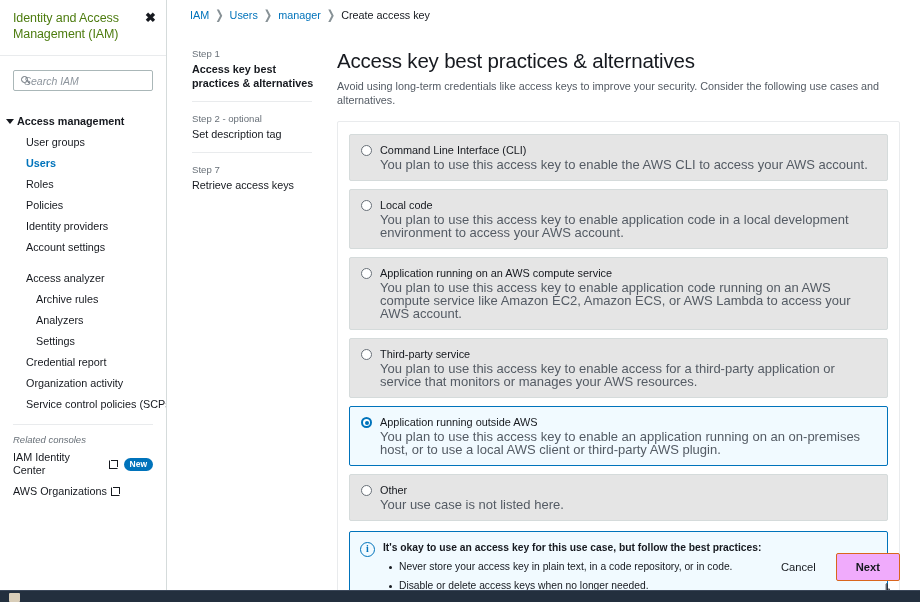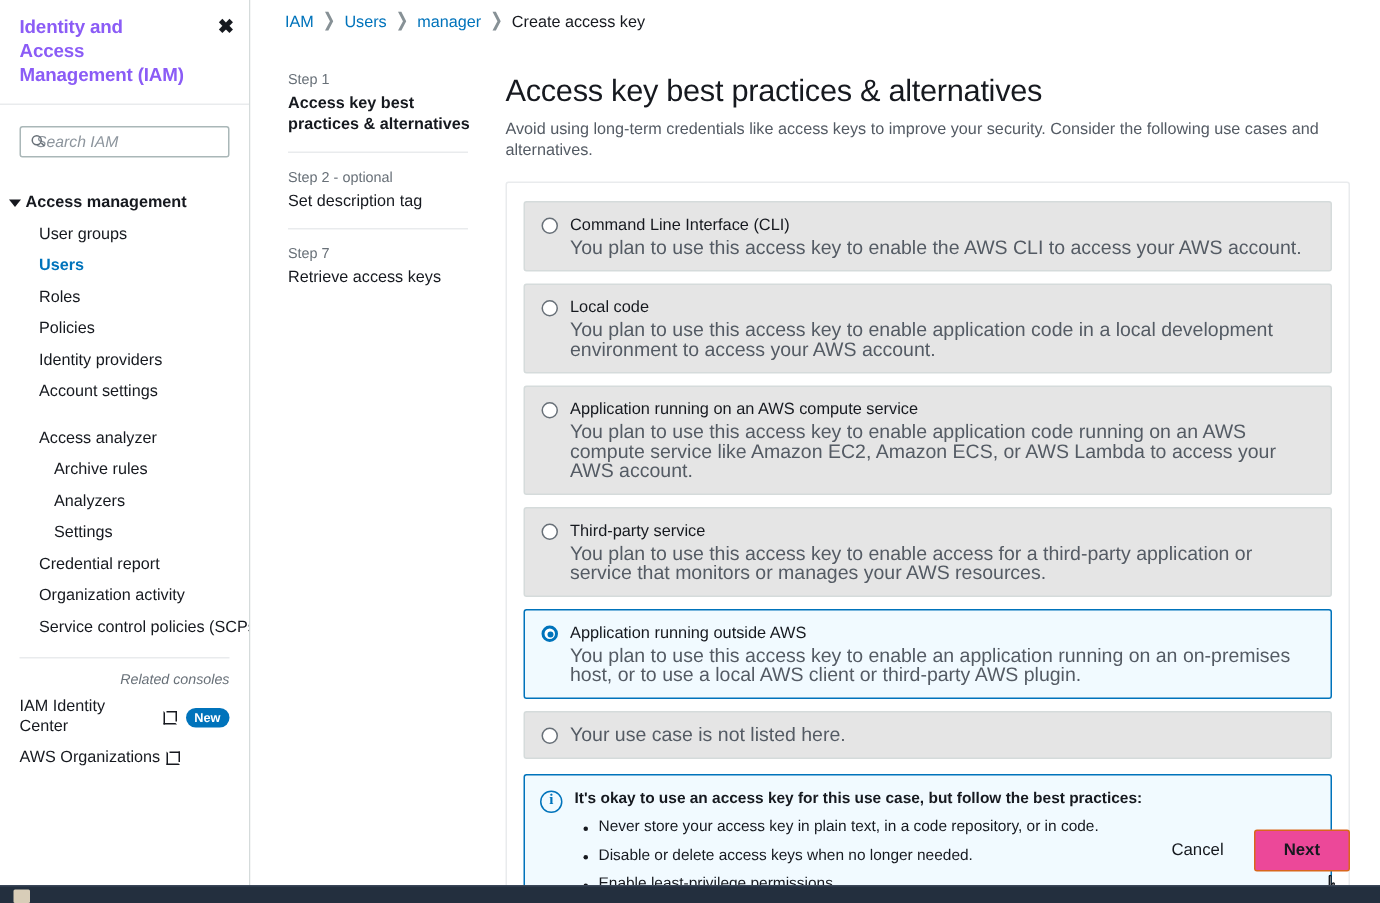--- a/index.html
+++ b/index.html
@@ -27,23 +27,23 @@
     overflow: hidden;
   }
   .sb-header {
     position: relative;
     padding: 10px 14px 11px 13px;
     border-bottom: 1px solid #e9ebed;
     min-height: 56px;
   }
   .sb-title {
     font-size: 12.5px;
-    font-weight: bold;
+    font-weight: normal;
     line-height: 16px;
-    color: #8b5cf6;
+    color: #4d7c0f;
     width: 112px;
     letter-spacing: -0.1px;
   }
   .sb-close {
     position: absolute;
     right: 10px; top: 11px;
     font-size: 13px;
     font-weight: bold;
     color: #16191f;
     line-height: 13px;
@@ -126,21 +126,20 @@
   .sb-divider {
     height: 1px;
     background: #e9ebed;
     margin: 9px 13px 0 13px;
   }
   .sb-related-label {
     font-size: 9.5px;
     font-style: italic;
     color: #687078;
     padding: 9px 13px 2px 13px;
-    text-align: right;
   }
   .sb-ext {
     display: flex;
     align-items: center;
     gap: 4px;
     font-size: 10.8px;
     color: #16191f;
     padding: 4px 13px;
     cursor: pointer;
     line-height: 13px;
@@ -373,21 +372,21 @@
   .btn-cancel {
     background: transparent;
     border: 0;
     font-family: "Liberation Sans", sans-serif;
     font-size: 11.2px;
     color: #16191f;
     cursor: pointer;
     padding: 5px 6px;
   }
   .btn-next {
-    background: #ec4899;
+    background: #f0abfc;
     border: 1px solid #d9661d;
     border-radius: 2px;
     font-family: "Liberation Sans", sans-serif;
     font-size: 11.2px;
     font-weight: bold;
     color: #16191f;
     cursor: pointer;
     padding: 6px 19px;
     line-height: 14px;
   }
@@ -548,20 +547,21 @@
             <span class="radio"></span>
             <span class="opt-body">
               <span class="opt-label" style="display:block">Application running outside AWS</span>
               <span class="opt-desc" style="display:block">You plan to use this access key to enable an application running on an on-premises host, or to use a local AWS client or third-party AWS plugin.</span>
             </span>
           </div>
 
           <div class="opt" style="margin-bottom:10px">
             <span class="radio"></span>
             <span class="opt-body">
+              <span class="opt-label" style="display:block">Other</span>
               <span class="opt-desc" style="display:block">Your use case is not listed here.</span>
             </span>
           </div>
 
           <div class="alert">
             <span class="info-icon">i</span>
             <div class="alert-body">
               <div class="alert-title">It's okay to use an access key for this use case, but follow the best practices:</div>
               <ul class="alert-list">
                 <li>Never store your access key in plain text, in a code repository, or in code.</li>

